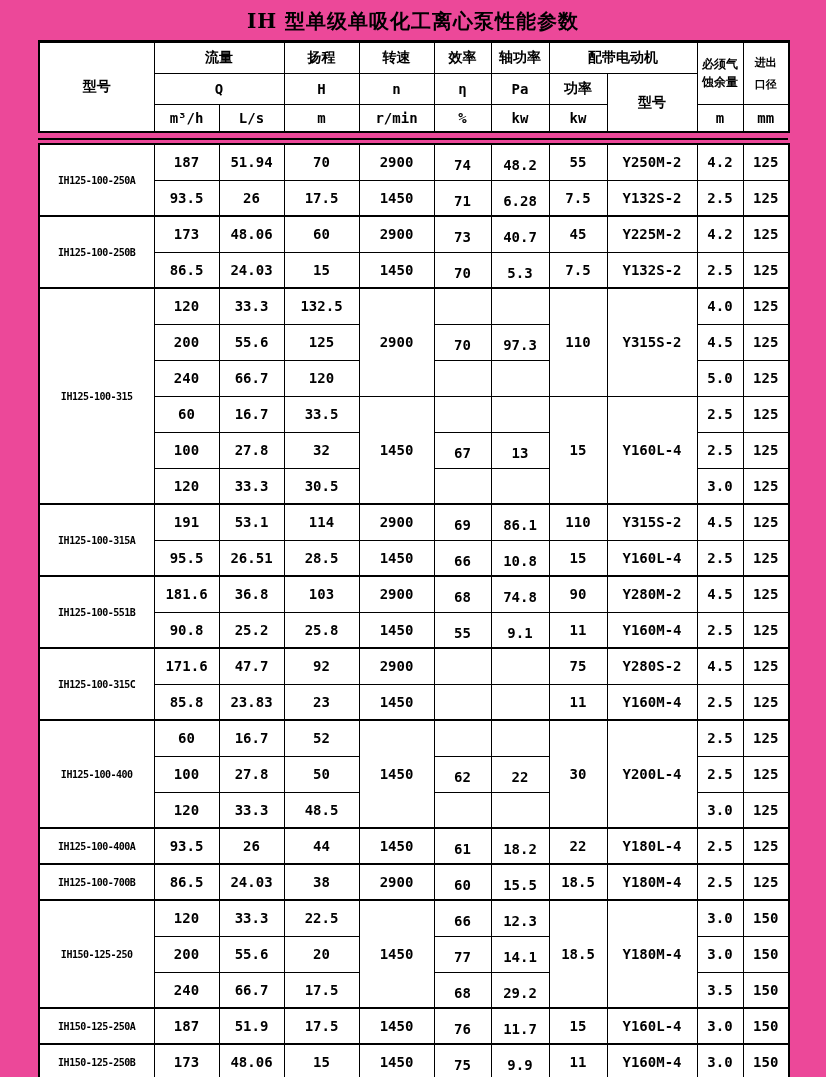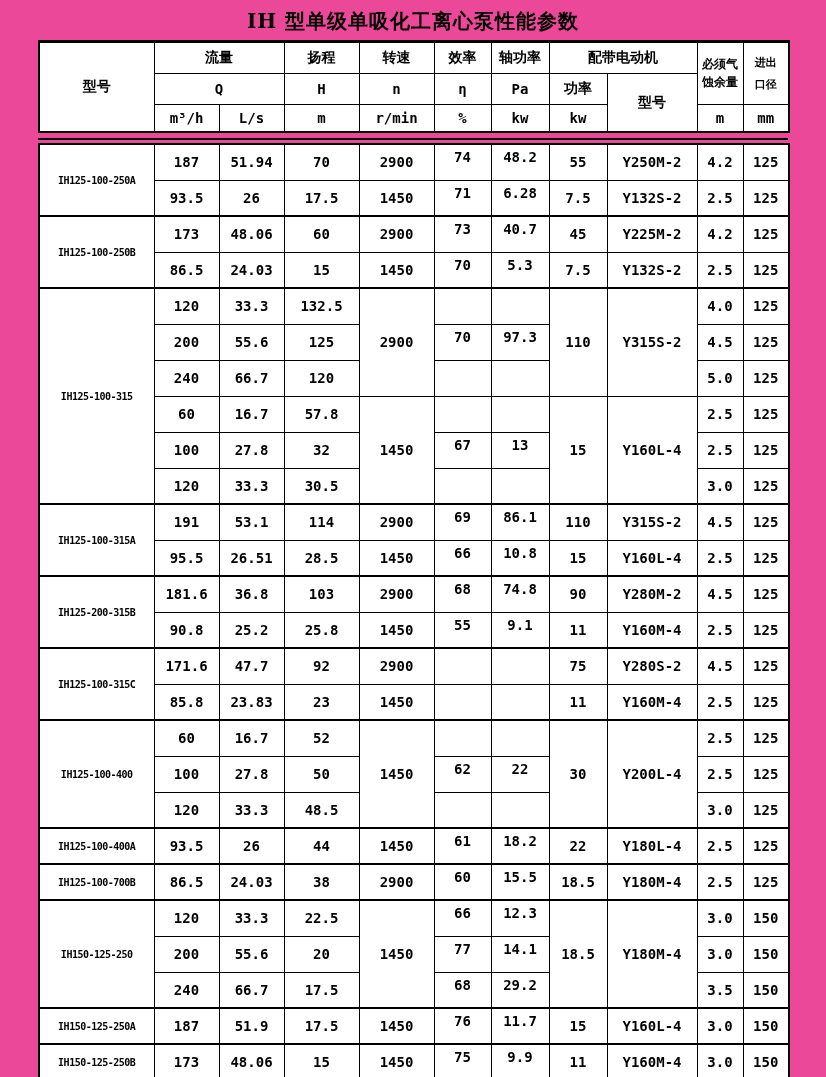--- a/index.html
+++ b/index.html
@@ -29,21 +29,21 @@
   .wrapcell { white-space:normal; }
   .w3 { display:inline-block; width:3em; word-break:break-all; line-height:1.45; font-size:12px; }
   .w2 { display:inline-block; width:2em; word-break:break-all; line-height:2.0; font-size:11px; }
   
   .dbl { border-top:2px solid #000; height:3px; margin-top:5px; }
   
   table.body { border:2px solid #000; }
   table.body tr { height:36px; }
   table.body tr.grp td { border-top:2px solid #000; }
   td.model { font-size:10px; letter-spacing:-0.5px; }
-  td.hi { vertical-align:top; padding-top:4px; }
+  td.hi { vertical-align:top; padding-top:12px; }
 </style>
 </head>
 <body>
 
 <div class="page">
   <div class="content">
 
     <div class="title">IH 型单级单吸化工离心泵性能参数</div>
 
     <table class="hdr">
@@ -189,21 +189,21 @@
             <td>66.7</td>
             <td>120</td>
             <td class="hi"></td>
             <td class="hi"></td>
             <td>5.0</td>
             <td>125</td>
           </tr>
           <tr>
             <td>60</td>
             <td>16.7</td>
-            <td>57.8</td>
+            <td>33.5</td>
             <td rowspan="3">1450</td>
             <td class="hi"></td>
             <td class="hi"></td>
             <td rowspan="3">15</td>
             <td rowspan="3">Y160L-4</td>
             <td>2.5</td>
             <td>125</td>
           </tr>
           <tr>
             <td>100</td>
@@ -242,21 +242,21 @@
             <td>28.5</td>
             <td>1450</td>
             <td class="hi">66</td>
             <td class="hi">10.8</td>
             <td>15</td>
             <td>Y160L-4</td>
             <td>2.5</td>
             <td>125</td>
           </tr>
           <tr class="grp">
-            <td rowspan="2" class="model">IH125-200-315B</td>
+            <td rowspan="2" class="model">IH125-100-551B</td>
             <td>181.6</td>
             <td>36.8</td>
             <td>103</td>
             <td>2900</td>
             <td class="hi">68</td>
             <td class="hi">74.8</td>
             <td>90</td>
             <td>Y280M-2</td>
             <td>4.5</td>
             <td>125</td>

